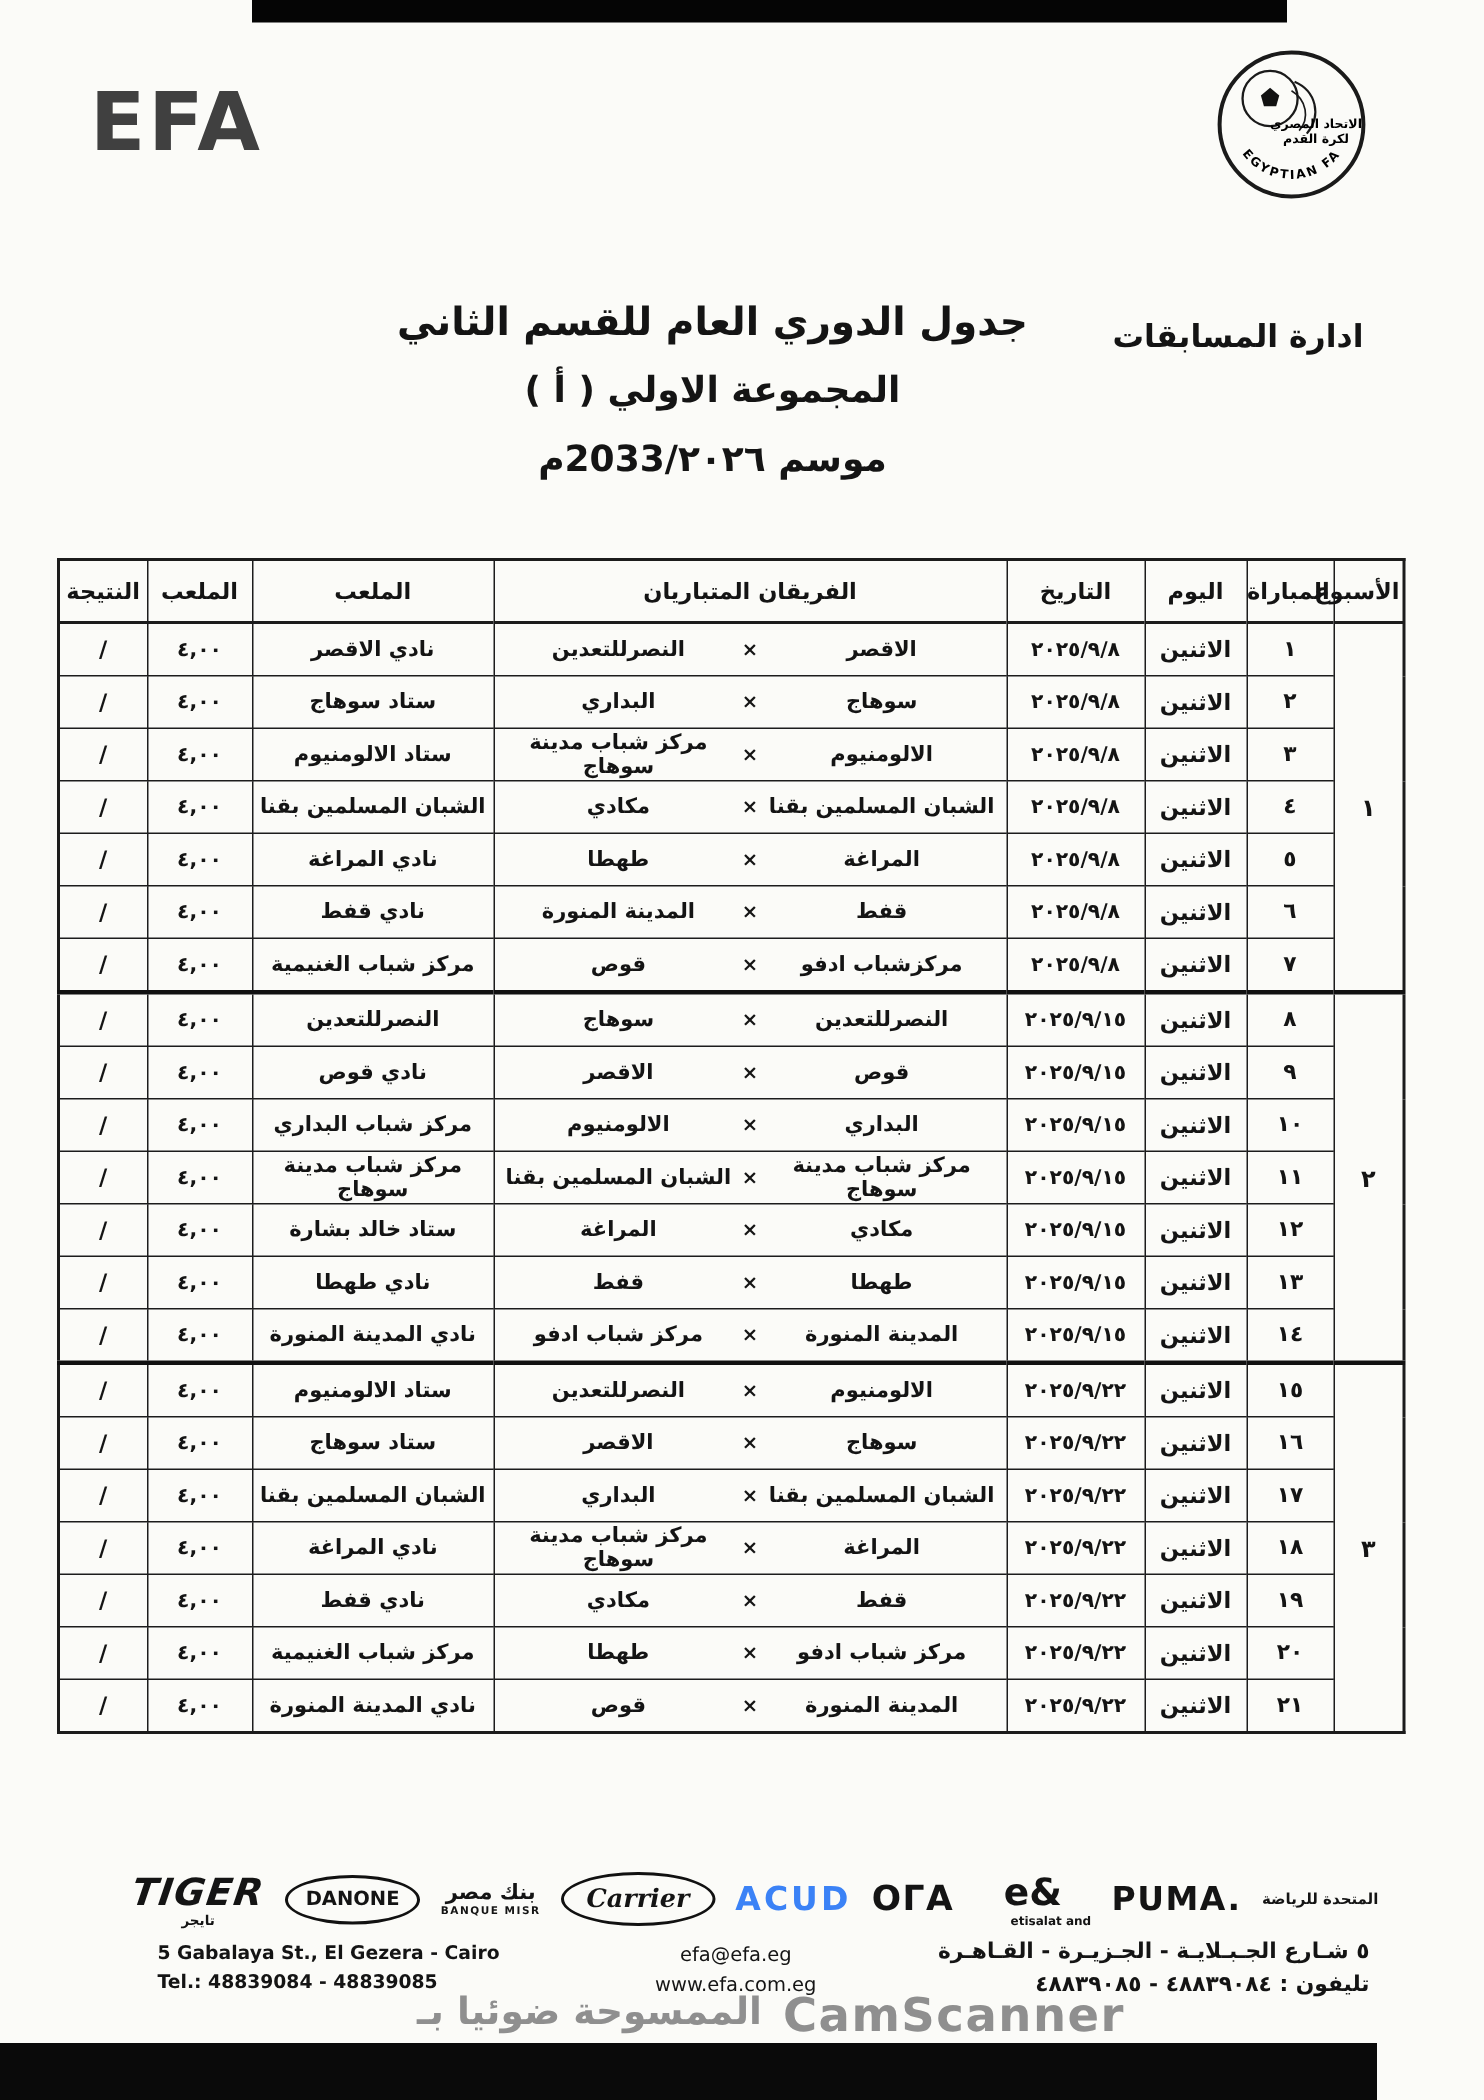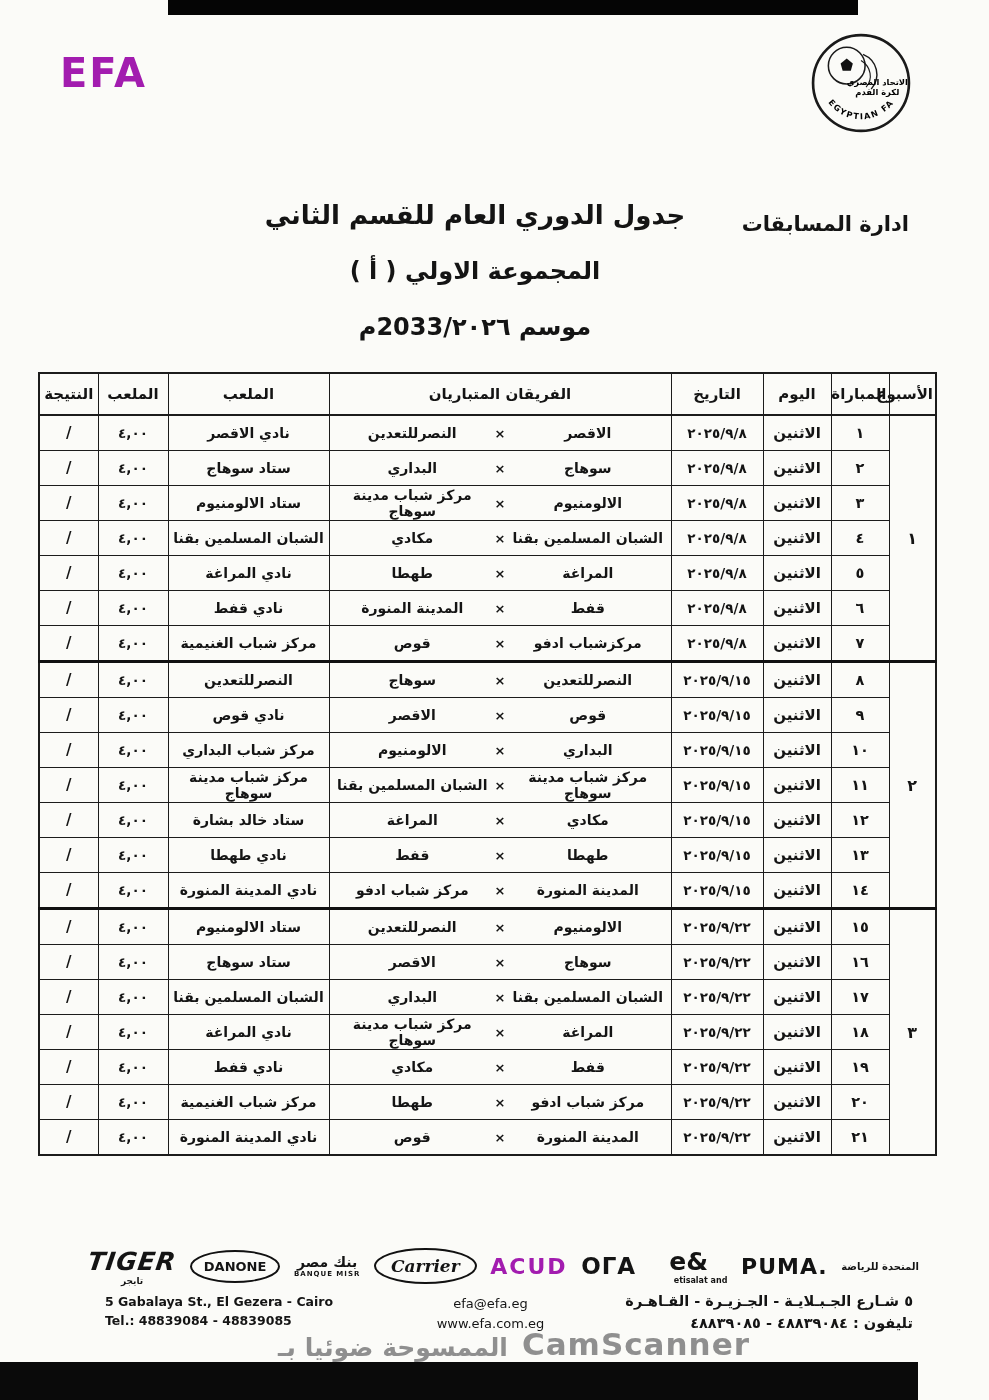--- a/index.html
+++ b/index.html
@@ -5,28 +5,28 @@
   html,body{margin:0;padding:0;}
   body{
     width:989px;height:1400px;position:relative;overflow:hidden;
     background:#fbfbf8;color:#141414;
     font-family:"DejaVu Sans",sans-serif;
   }
   
   .top-bar{position:absolute;left:168px;top:0;width:690px;height:15px;background:#050505;}
   .bottom-bar{position:absolute;left:0;top:1362px;width:918px;height:38px;background:#0a0a0a;z-index:5;}
   
-  .efa-logo{position:absolute;left:60px;top:50px;font-size:40px;font-weight:900;letter-spacing:2px;color:#a21caf;}
+  .efa-logo{position:absolute;left:60px;top:50px;font-size:54px;font-weight:900;letter-spacing:2px;color:#404040;}
   
   .emblem{position:absolute;left:810px;top:32px;width:102px;height:102px;}
   
   .dept{position:absolute;right:80px;top:212px;font-size:21px;font-weight:bold;direction:rtl;}
   .titles{position:absolute;left:190px;top:200px;width:570px;text-align:center;direction:rtl;}
-  .titles .t1{font-size:26px;font-weight:900;margin-bottom:27px;}
-  .titles .t2{font-size:24px;font-weight:900;margin-bottom:28px;}
+  .titles .t1{font-size:26px;font-weight:900;margin-bottom:16px;}
+  .titles .t2{font-size:24px;font-weight:900;margin-bottom:18px;}
   .titles .t3{font-size:24px;font-weight:900;}
   
   .table-wrap{position:absolute;left:38px;top:372px;}
   table{border-collapse:collapse;table-layout:fixed;width:897px;direction:rtl;background:transparent;}
   table,th,td{border:1.6px solid #1c1c1c;}
   table{border-width:2.5px;}
   th{font-size:15px;font-weight:900;padding:11px 2px;text-align:center;border-bottom-width:2.2px;}
   td{height:32px;padding:1px 4px;text-align:center;font-weight:bold;font-size:14px;vertical-align:middle;}
   .c-week{font-size:16px;}
   .c-match{font-size:14.5px;}
@@ -47,32 +47,32 @@
   .sponsors{position:absolute;left:88px;right:70px;top:1238px;height:56px;display:flex;align-items:center;justify-content:space-between;gap:6px;}
   .sponsor{text-align:center;white-space:nowrap;}
   .sp-main{font-weight:bold;}
   .sp-sub{font-size:8px;font-weight:bold;}
   .sp-tiger .sp-main{font-style:italic;font-weight:900;font-size:25px;letter-spacing:1px;transform:skewX(-8deg);}
   .sp-tiger .sp-sub{font-size:9px;}
   .sp-danone .sp-main{border:2.5px solid #111;border-radius:50%;padding:7px 12px;font-size:13px;font-weight:900;}
   .sp-banque-misr .sp-main{font-size:14px;font-weight:900;}
   .sp-banque-misr .sp-sub{font-size:7px;letter-spacing:1px;}
   .sp-carrier .sp-main{border:2px solid #111;border-radius:50%;padding:6px 15px;font-style:italic;font-family:"DejaVu Serif",serif;font-size:17px;}
-  .sp-acud .sp-main{font-weight:900;font-size:22px;letter-spacing:2px;color:#a21caf;}
+  .sp-acud .sp-main{font-weight:900;font-size:22px;letter-spacing:2px;color:#3b82f6;}
   .sp-ora .sp-main{font-weight:900;font-size:23px;letter-spacing:1px;}
   .sp-eand .sp-main{font-weight:900;font-size:25px;}
   .sp-eand .sp-sub{font-size:8px;padding-left:24px;}
   .sp-puma .sp-main{font-weight:900;font-size:22px;letter-spacing:1px;}
   .sp-united .sp-main{font-size:10px;font-weight:900;direction:rtl;}
   
   .addr-en{position:absolute;left:105px;top:1292px;width:280px;font-size:12.5px;font-weight:bold;line-height:1.55;}
   .addr-mid{position:absolute;left:398px;top:1294px;width:185px;text-align:center;font-size:13px;font-weight:normal;line-height:1.55;}
   .addr-ar{position:absolute;right:76px;top:1290px;width:310px;text-align:right;direction:rtl;font-size:14.5px;font-weight:900;line-height:1.55;}
   
-  .camscanner{position:absolute;left:278px;top:1326px;z-index:4;color:#8f8f8f;display:flex;gap:14px;align-items:flex-end;direction:ltr;}
+  .camscanner{position:absolute;left:278px;top:1326px;z-index:4;color:#8f8f8f;display:flex;gap:14px;align-items:flex-start;direction:ltr;}
   .camscanner .ar{font-size:25px;font-weight:bold;}
   .camscanner .brand{font-size:31px;font-weight:bold;letter-spacing:1px;}
 </style>
 </head>
 <body>
 
 <div class="top-bar"></div>
 
 <div class="efa-logo">EFA</div>
 

